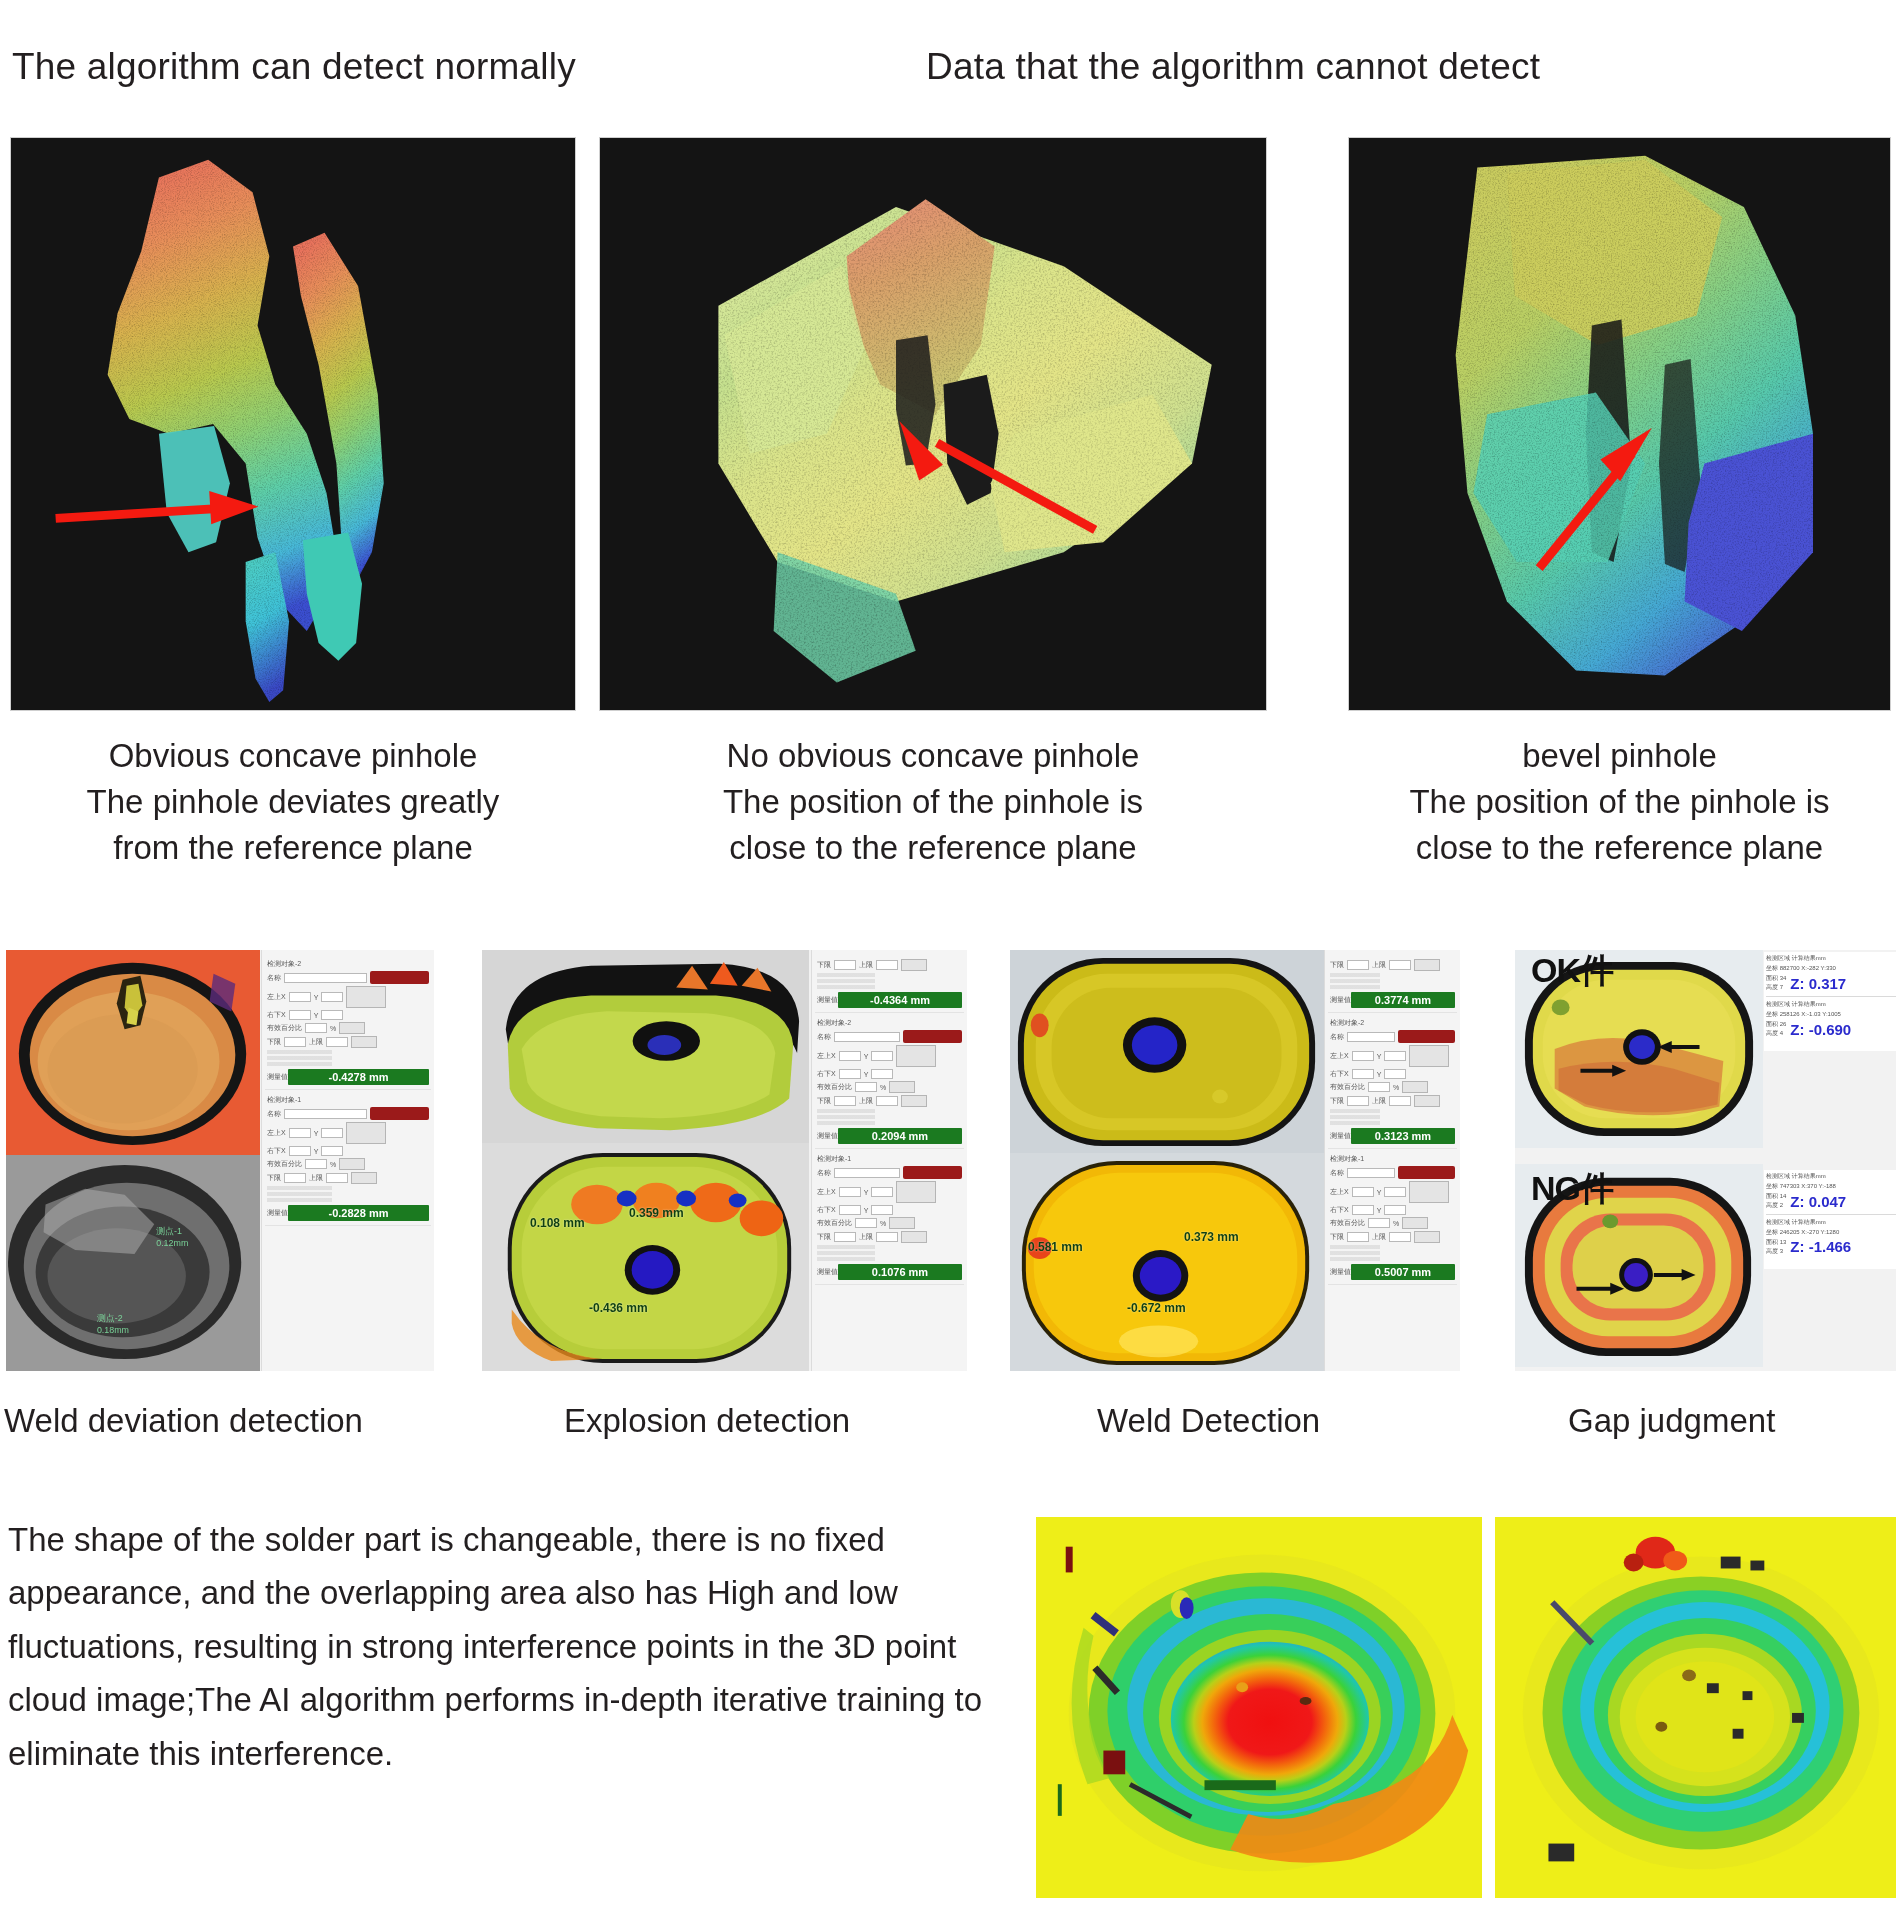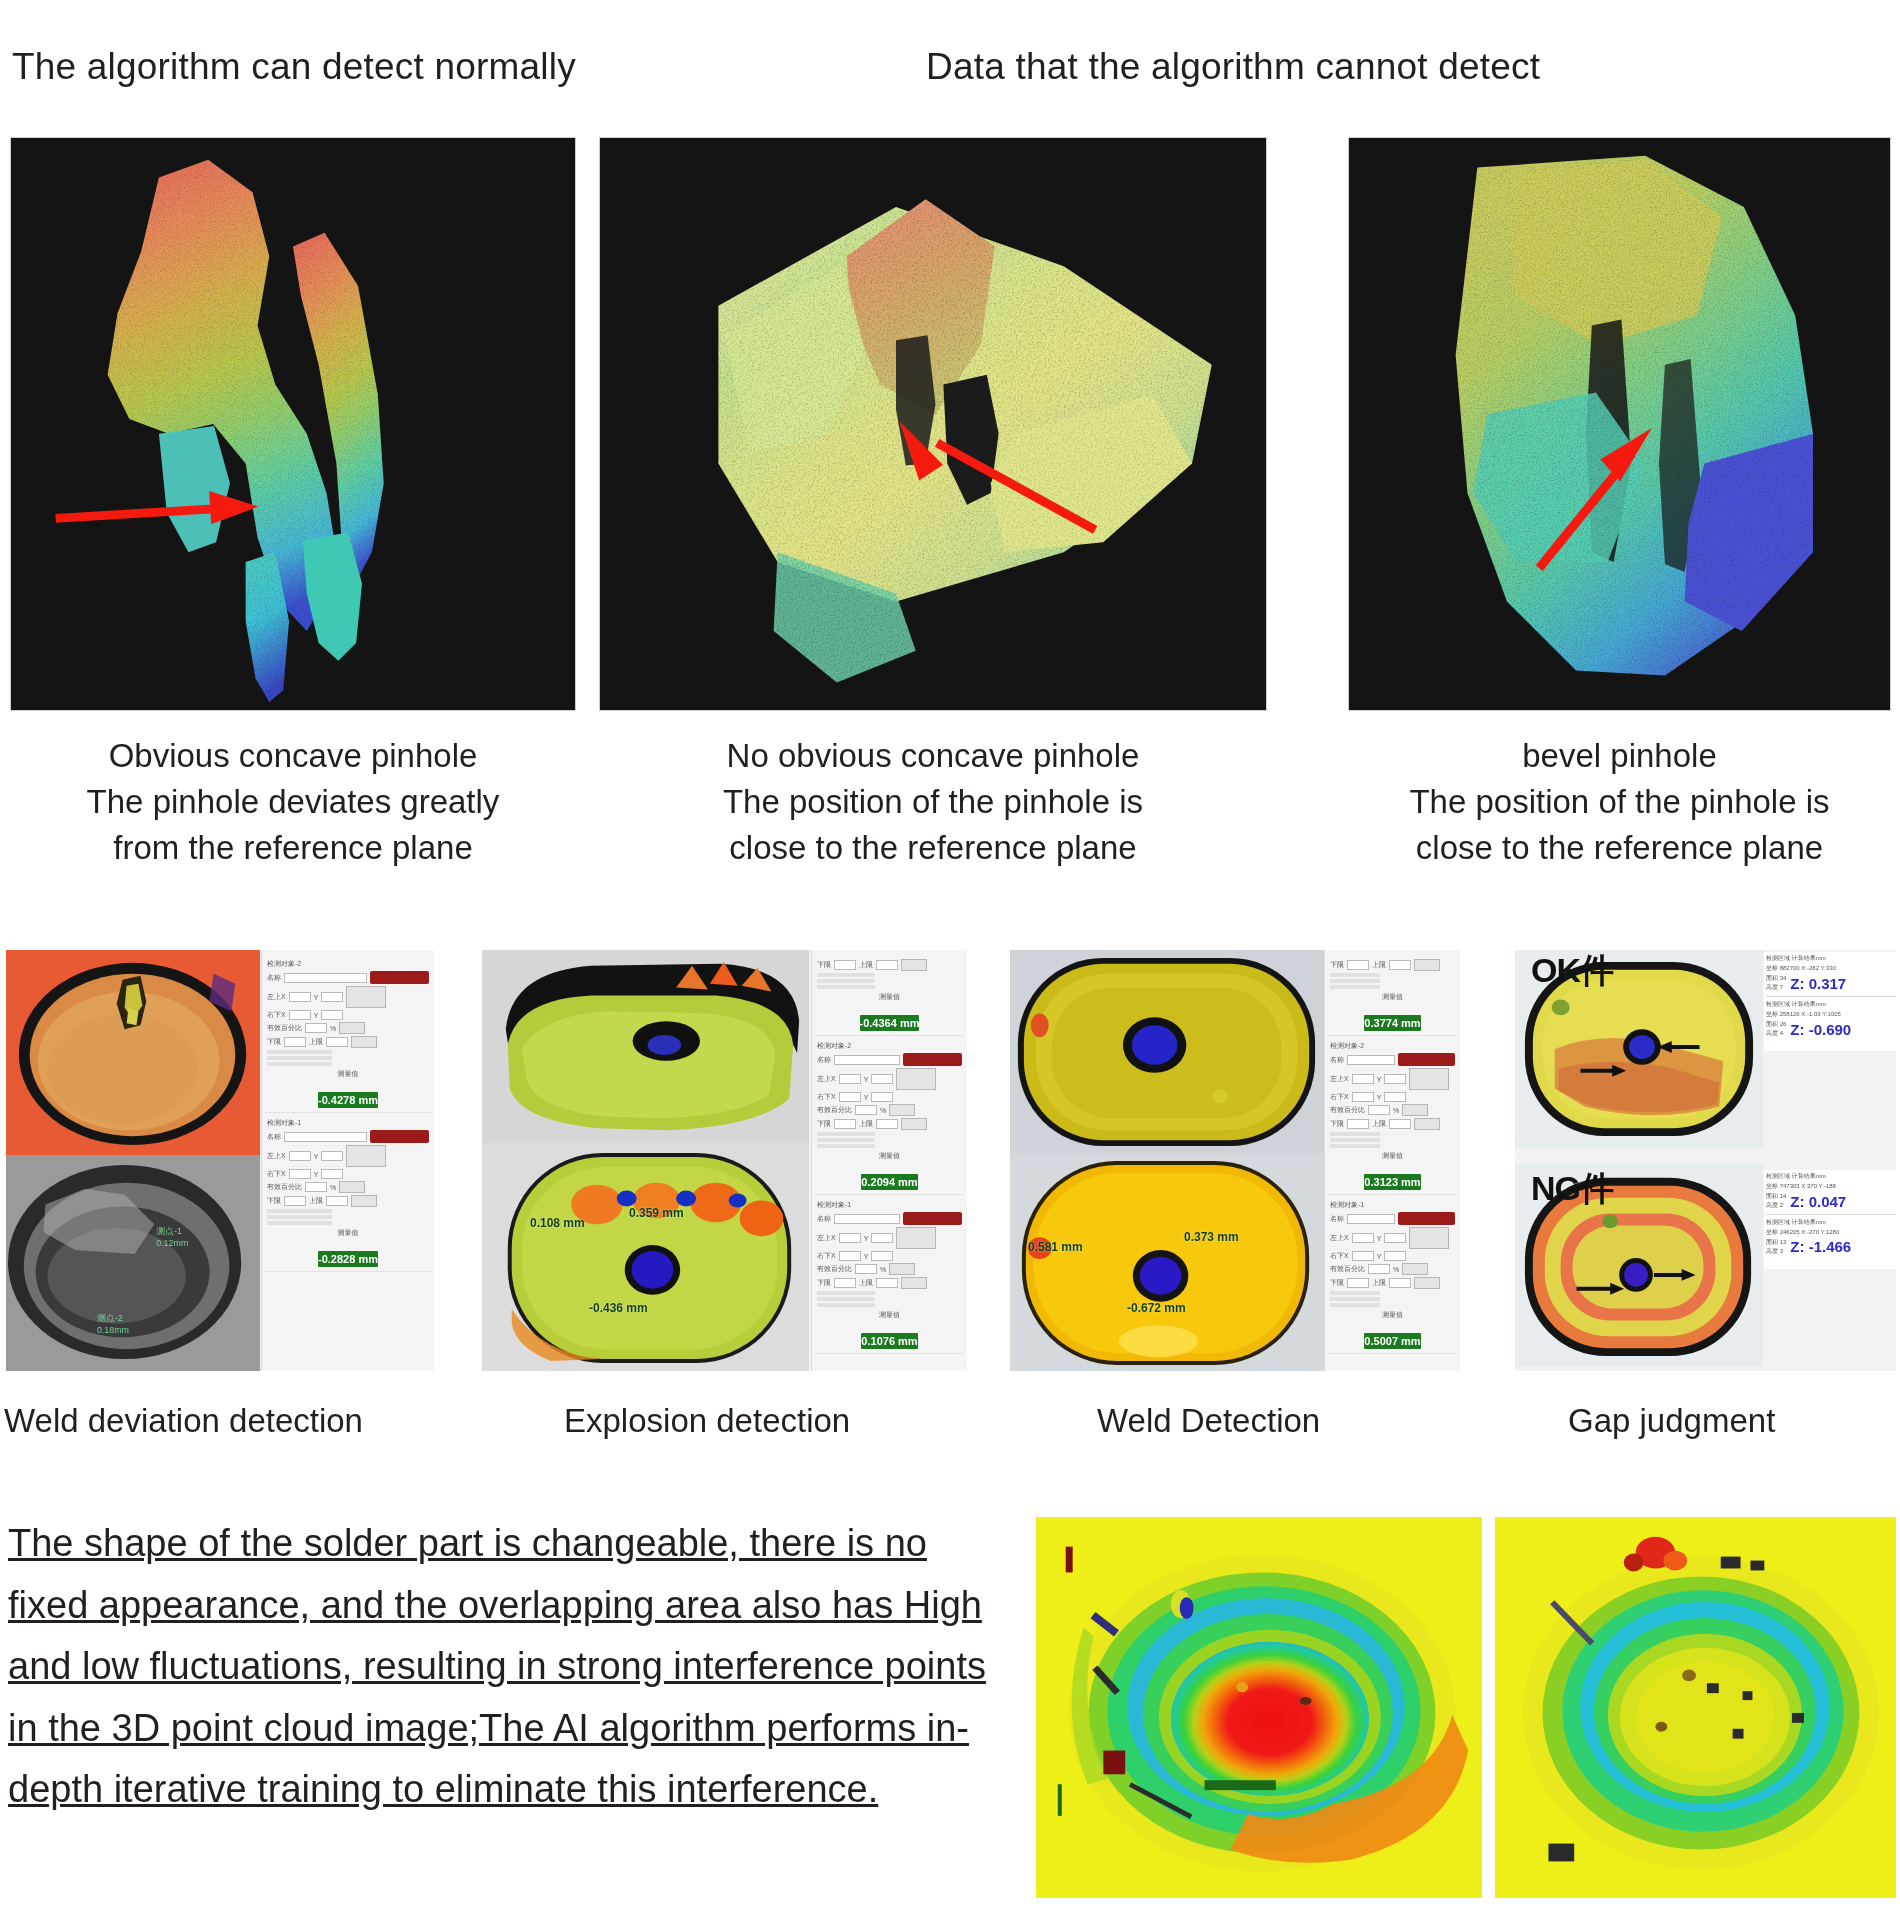--- a/index.html
+++ b/index.html
@@ -62,21 +62,21 @@
   .uirow { display:flex; align-items:center; gap:3px; margin:2px 0;
            white-space:nowrap; }
   .uilabel { color:#5a5a5a; font-size:7px; }
   .uibox { background:#fff; border:1px solid #b9b9b9; height:10px;
            min-width:22px; flex:0 0 auto; }
   .uibox.wide { flex:1 1 auto; min-width:48px; }
   .uibtn { background:#e4e4e4; border:1px solid #b5b5b5; height:12px;
            min-width:26px; }
   .uibtn.tall { height:22px; min-width:40px; }
   .ng-tag { background:#9b1a1a; height:13px; width:59px; border-radius:2px; }
-  .readout { display:flex; align-items:center; gap:13px; margin-top:3px;flex-direction:column; }
+  .readout { display:flex; align-items:center; gap:0; margin-top:3px; }
   .readout .rl { font-size:7px; color:#4a4a4a; }
   .green-val { background:#1b7a20; color:#ffffff; flex:1 1 auto;
                text-align:center; font-weight:bold; font-size:11px;
                padding:2px 0; border-radius:1px;
                font-family:"Liberation Sans", sans-serif; }
   .tinyline { height:4px; background:linear-gradient(90deg,#c9c9c9 0 40%,transparent 40%);
               opacity:.45; margin:2px 0; }
 
   
   .shot-img { position:absolute; left:0; overflow:hidden; }
@@ -90,21 +90,21 @@
   .gap-sub { position:absolute; left:0; width:100%; }
   .gap-tag { position:absolute; font-size:34px; font-weight:700;
              color:#111; letter-spacing:-1px; }
   .zbox { position:absolute; background:#ffffff; }
   .zval { color:#2b2bcd; font-weight:bold; font-size:15px;
           font-family:"Liberation Sans", sans-serif; white-space:nowrap; }
   .zmeta { font-size:6px; color:#555; white-space:nowrap; }
 
   
   #para { position:absolute; left:8px; top:1513px; width:1000px;
-          font-size:38px; line-height:1.62; color:#231f20;text-decoration:underline; }
+          font-size:33px; line-height:1.62; color:#231f20; }
   .hm { position:absolute; top:1517px; overflow:hidden; border:0; }
   #hm-1 { left: 1036px; width: 446px; height: 381px; }
   #hm-2 { left: 1495px; width: 401px; height: 381px; }
 </style>
 </head>
 <body>
 
 <div class="page">
 
   <div class="sec1-head" id="head-normal">The algorithm can detect normally</div>

